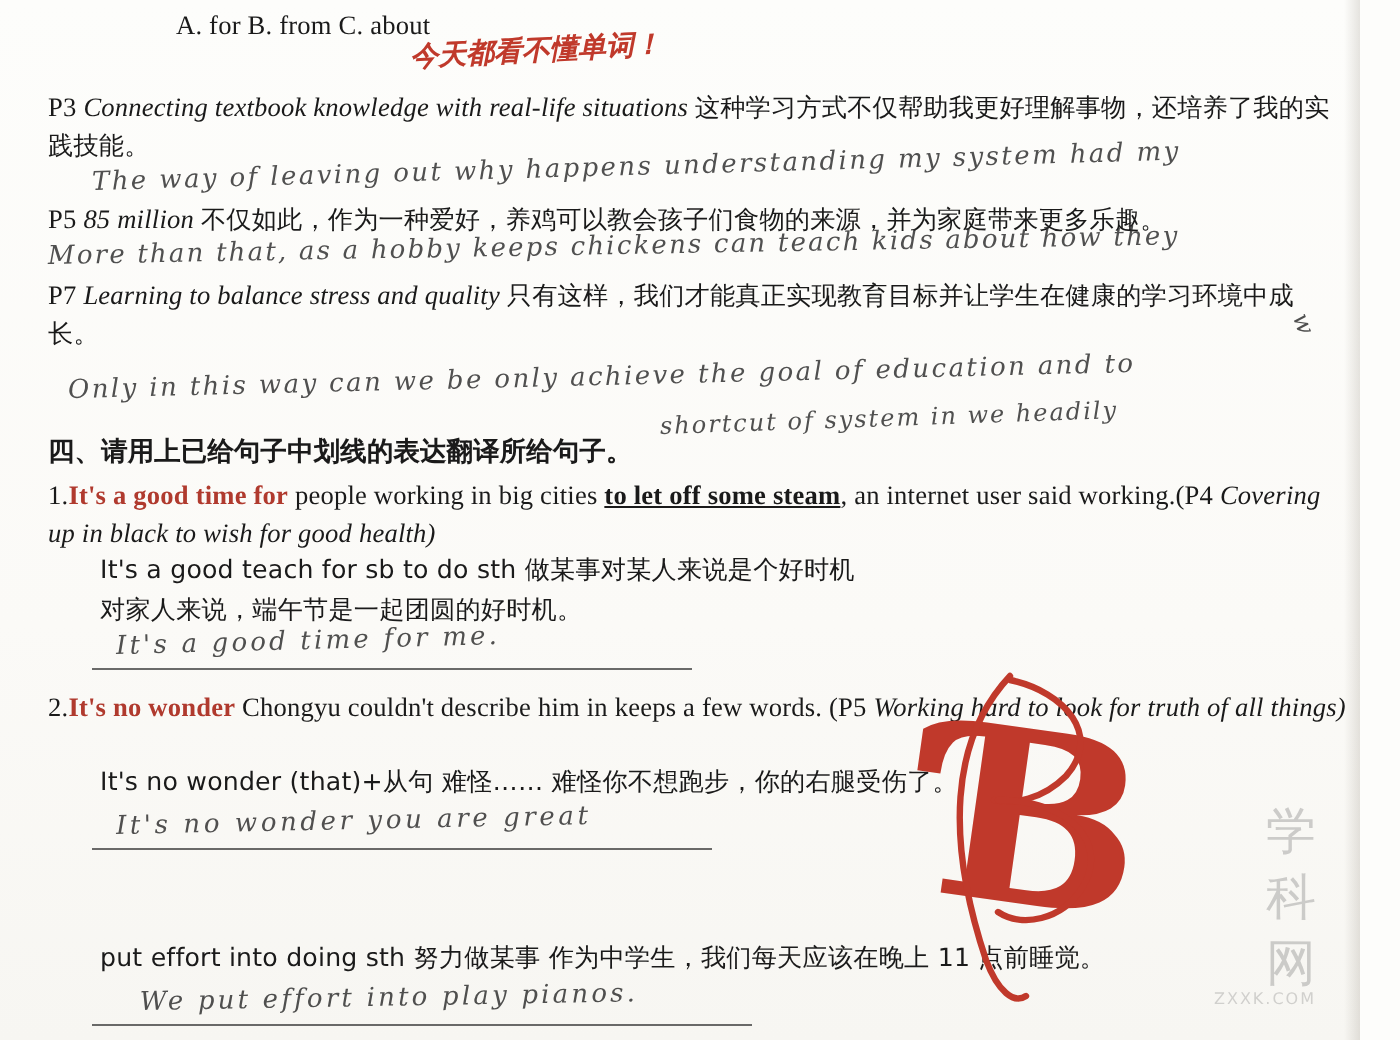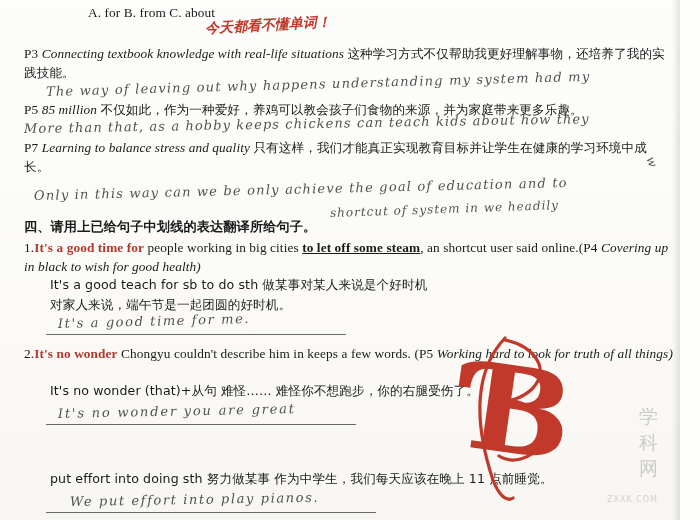--- a/index.html
+++ b/index.html
@@ -73,23 +73,23 @@
   .redmark {
     position: absolute;
     color: #c0392b;
     font-family: "DejaVu Serif", serif;
     font-weight: bold;
     pointer-events: none;
   }
   .wm {
     position: absolute;
     right: 6px;
-    bottom: 20px;
+    bottom: 4px;
     font-family: "DejaVu Sans", sans-serif;
-    font-size: 19px;
+    font-size: 25px;
     color: rgba(120,120,120,0.35);
     letter-spacing: 2px;
   }
   .wm-sub {
     position: absolute;
     right: 8px;
     bottom: -2px;
     font-family: "DejaVu Sans", sans-serif;
     font-size: 8px;
     color: rgba(120,120,120,0.3);
@@ -134,21 +134,21 @@
   </div>
   <div class="hw" style="left:34px; top:188px; font-size:13px; transform: rotate(-1.4deg); letter-spacing:1.2px;">Only in this way can we be only achieve the goal of education and to</div>
   <div class="hw" style="left:330px; top:206px; font-size:12px; transform: rotate(-2deg); letter-spacing:1px;">shortcut of system in we headily</div>
   <div class="hw" style="left:650px; top:150px; font-size:12px; transform: rotate(70deg);">w</div>
 
   <div class="line sec" style="left:24px; top:218px;">四、请用上已给句子中划线的表达翻译所给句子。</div>
 
   <div class="wrapline" style="left:24px; top:238px; width:650px;">
     <span>1.</span><span class="bold" style="color:#b03a2e;">It's a good time for</span>
     <span>people working in big cities</span>
-    <span class="bold u">to let off some steam</span><span>, an shortcut user said online.(P4</span>
+    <span class="bold u">to let off some steam</span><span>, an internet user said working.(P4</span>
     <span class="it">Covering up in black to wish for good health)</span>
   </div>
   <div class="line cn" style="left:50px; top:276px;">It's a good teach for sb to do sth  做某事对某人来说是个好时机</div>
   <div class="line cn" style="left:50px; top:296px;">对家人来说，端午节是一起团圆的好时机。</div>
   <div class="rule" style="left:46px; top:334px; width:300px;"></div>
   <div class="hw" style="left:58px; top:316px; font-size:13px; transform: rotate(-1.5deg); letter-spacing:1.6px;">It's a good time for me.</div>
 
   <div class="wrapline" style="left:24px; top:344px; width:655px;">
     <span>2.</span><span class="bold" style="color:#b03a2e;text-align:center;">It's no wonder</span>
     <span>Chongyu couldn't describe him in keeps a few words. (P5</span>

